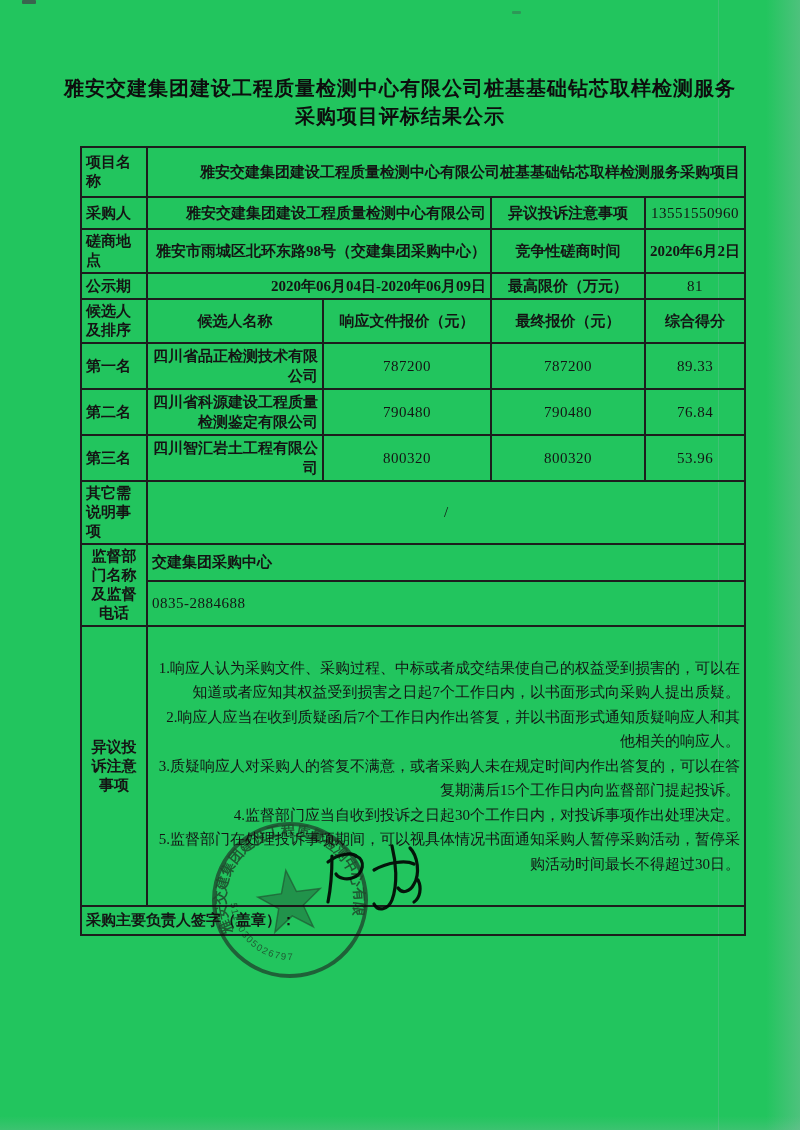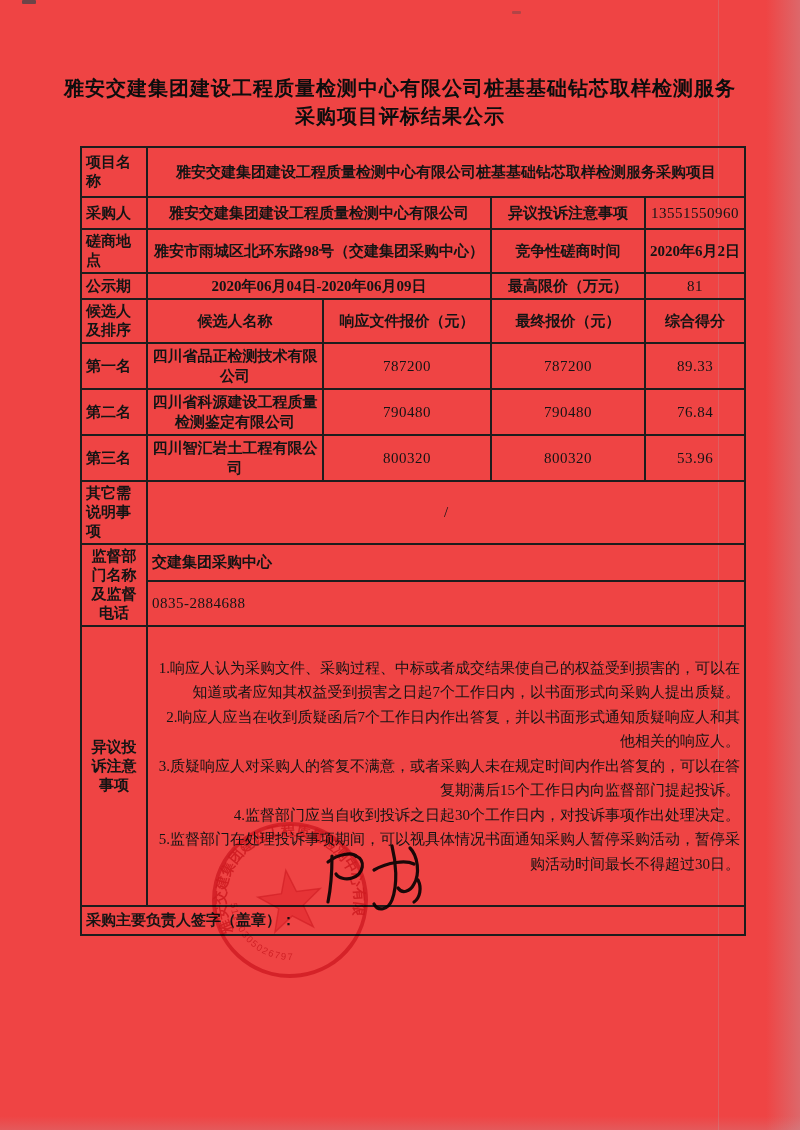--- a/index.html
+++ b/index.html
@@ -1,35 +1,35 @@
 <!DOCTYPE html>
 <html><head>
 <meta charset="utf-8">
 <style>
   html,body{margin:0;padding:0;background:#eceeef;}
-  .page{position:relative;width:800px;height:1130px;background:#ef4444;overflow:hidden;
+  .page{position:relative;width:800px;height:1130px;background:#22c55e;overflow:hidden;
         font-family:"Liberation Serif",serif;color:#141414;}
   .edge-right{position:absolute;right:0;top:0;width:34px;height:100%;
         background:linear-gradient(to right, rgba(178,186,196,0), rgba(178,186,196,0.30));}
   .edge-bottom{position:absolute;left:0;bottom:0;width:100%;height:14px;
         background:linear-gradient(to bottom, rgba(178,186,196,0), rgba(178,186,196,0.18));}
   .scanline{position:absolute;left:718px;top:0;width:1px;height:100%;background:rgba(170,182,198,0.22);}
   .speck{position:absolute;background:#41444a;border-radius:1px;}
   .speck.s1{left:22px;top:0;width:14px;height:4px;opacity:.75;}
   .speck.s2{left:512px;top:11px;width:9px;height:3px;opacity:.35;}
 
   .title{position:absolute;top:74px;left:64px;width:672px;text-align:center;
          font-weight:bold;font-size:20px;line-height:28px;letter-spacing:1px;color:#0d0d0d;}
 
   table.main{position:absolute;top:130px;left:80px;width:664px;border-collapse:collapse;table-layout:fixed;margin-top:16px;}
   table.main td{border:2px solid #1d1d1d;vertical-align:middle;font-size:15px;
                 padding:2px 4px;word-break:break-all;overflow:hidden;}
   .lab{font-weight:bold;line-height:19px;padding-left:5px;}
   .labc{font-weight:bold;line-height:19px;text-align:center;padding:2px 2px;}
-  .vleft{font-weight:bold;text-align:center;padding-left:7px;line-height:20px;border-radius:19px;}
+  .vleft{font-weight:bold;text-align:right;padding-left:7px;line-height:20px;border-radius:19px;}
   .hc{font-weight:bold;text-align:center;}
   .num{font-weight:normal;text-align:center;letter-spacing:.5px;}
   .slash{font-weight:normal;text-align:center;font-size:17px;}
   .sup-name{font-weight:bold;padding-left:163px;}
   .sup-phone{font-weight:normal;font-size:16px;padding-left:161px;letter-spacing:.5px;}
   .obj-cell{vertical-align:middle;padding:10px 10px 10px 8px;}
   .obj-item{font-weight:normal;font-size:15px;line-height:24.5px;text-align:right;}
   .sig-cell{font-weight:bold;padding-left:12px;font-size:15.5px;}
 
   .stamp{position:absolute;left:205px;top:815px;width:170px;height:170px;

